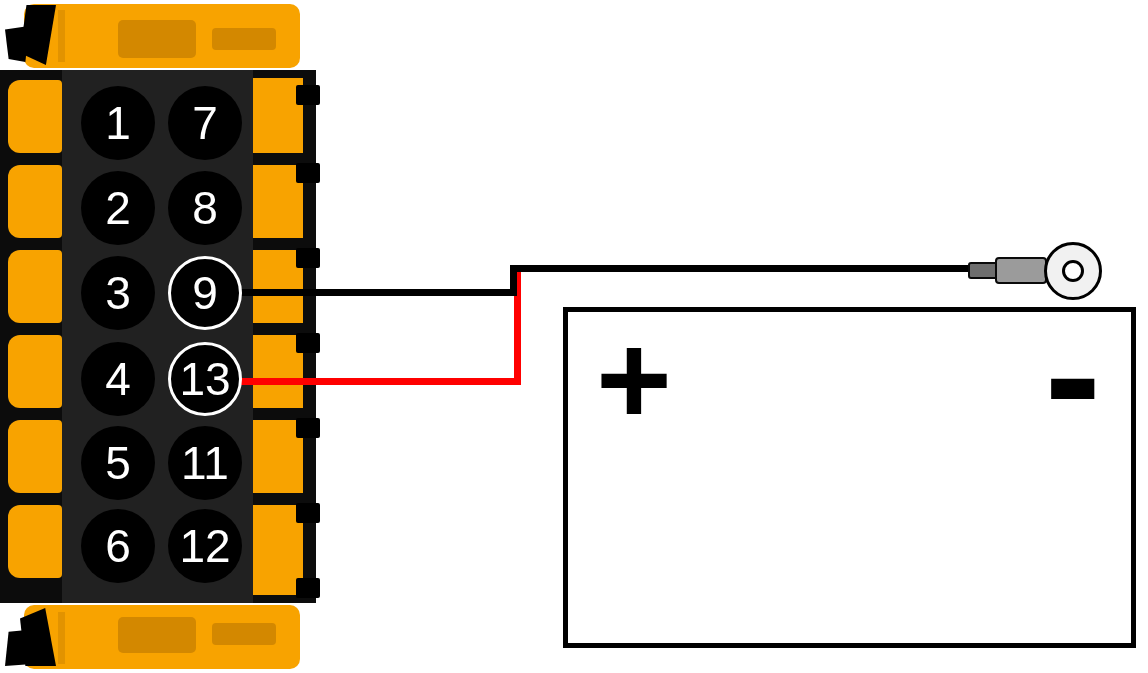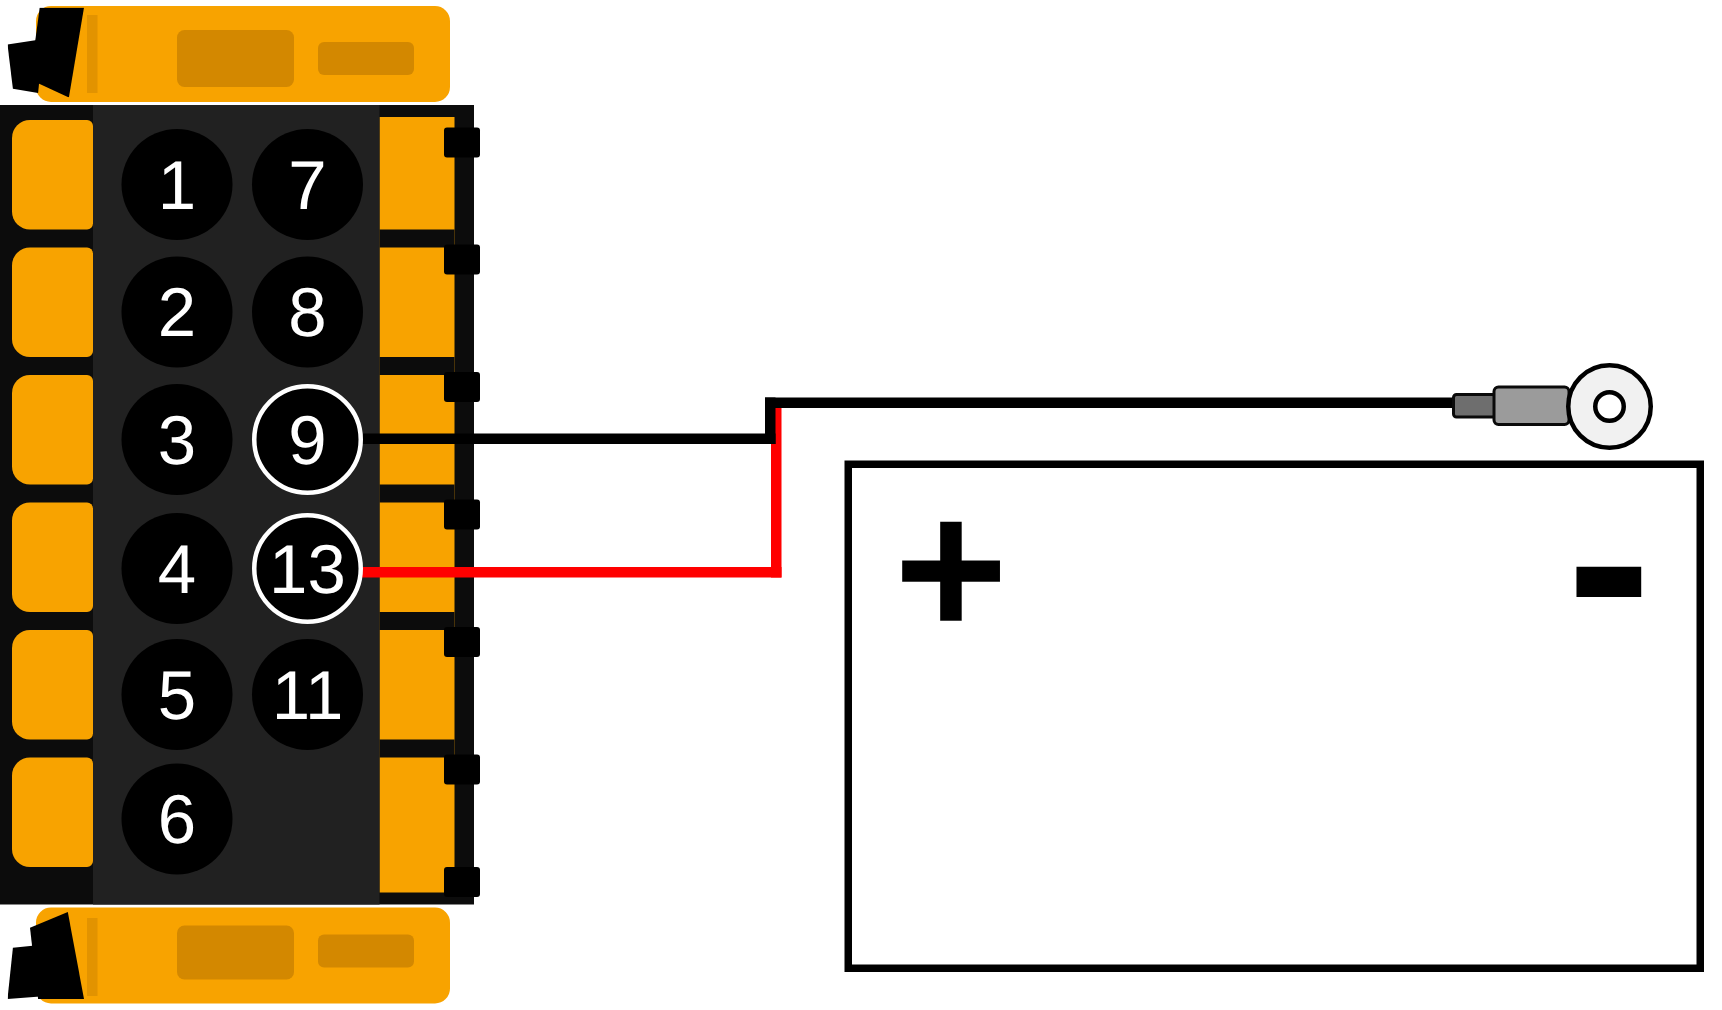--- a/index.html
+++ b/index.html
@@ -100,20 +100,21 @@
   <div class="a pin" style="left:81px;top:171px;">2</div>
   <div class="a pin" style="left:81px;top:256px;">3</div>
   <div class="a pin" style="left:81px;top:342px;">4</div>
   <div class="a pin" style="left:81px;top:426px;">5</div>
   <div class="a pin" style="left:81px;top:509px;">6</div>
   <div class="a pin" style="left:168px;top:86px;">7</div>
   <div class="a pin" style="left:168px;top:171px;">8</div>
   <div class="a pin ringed" style="left:168px;top:256px;">9</div>
   <div class="a pin ringed" style="left:168px;top:342px;">13</div>
   <div class="a pin" style="left:168px;top:426px;">11</div>
+  <div class="a pin" style="left:168px;top:509px;">12</div>
 
   <div>
     <div class="a ferrule" style="left:968px;top:262px;width:30px;height:17px;"></div>
     <div class="a crimp" style="left:995px;top:257px;width:52px;height:27px;"></div>
     <div class="a ring-outer" style="left:1044px;top:242px;width:58px;height:58px;"></div>
     <div class="a ring-hole" style="left:1062px;top:260px;width:22px;height:22px;"></div>
   </div>
 
   <div class="a battery" style="left:563px;top:307px;width:573px;height:341px;">
     <span class="a bat-plus" style="left:28px;top:2px;">+</span>

